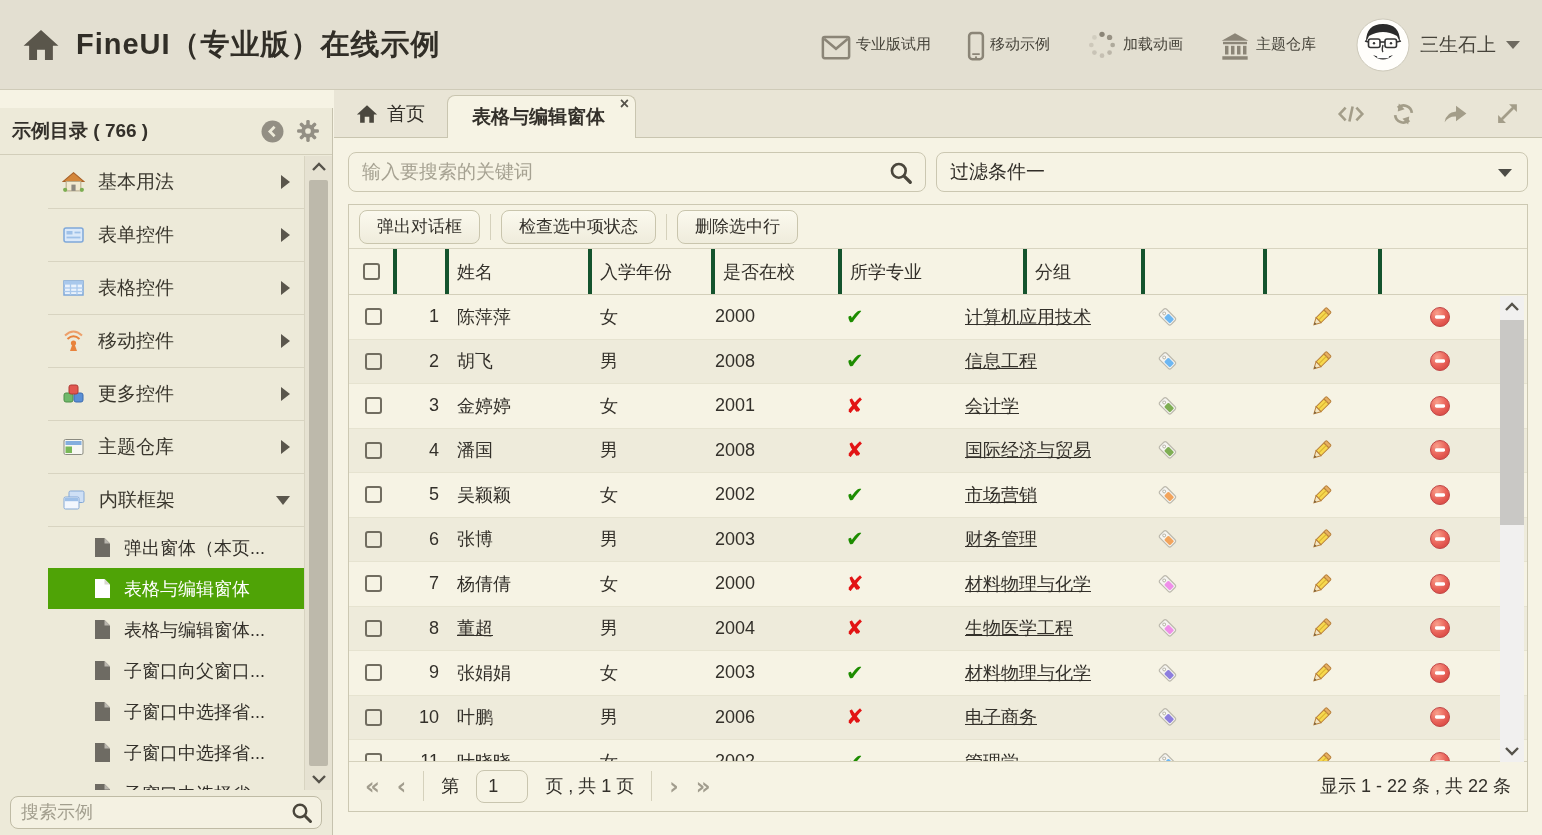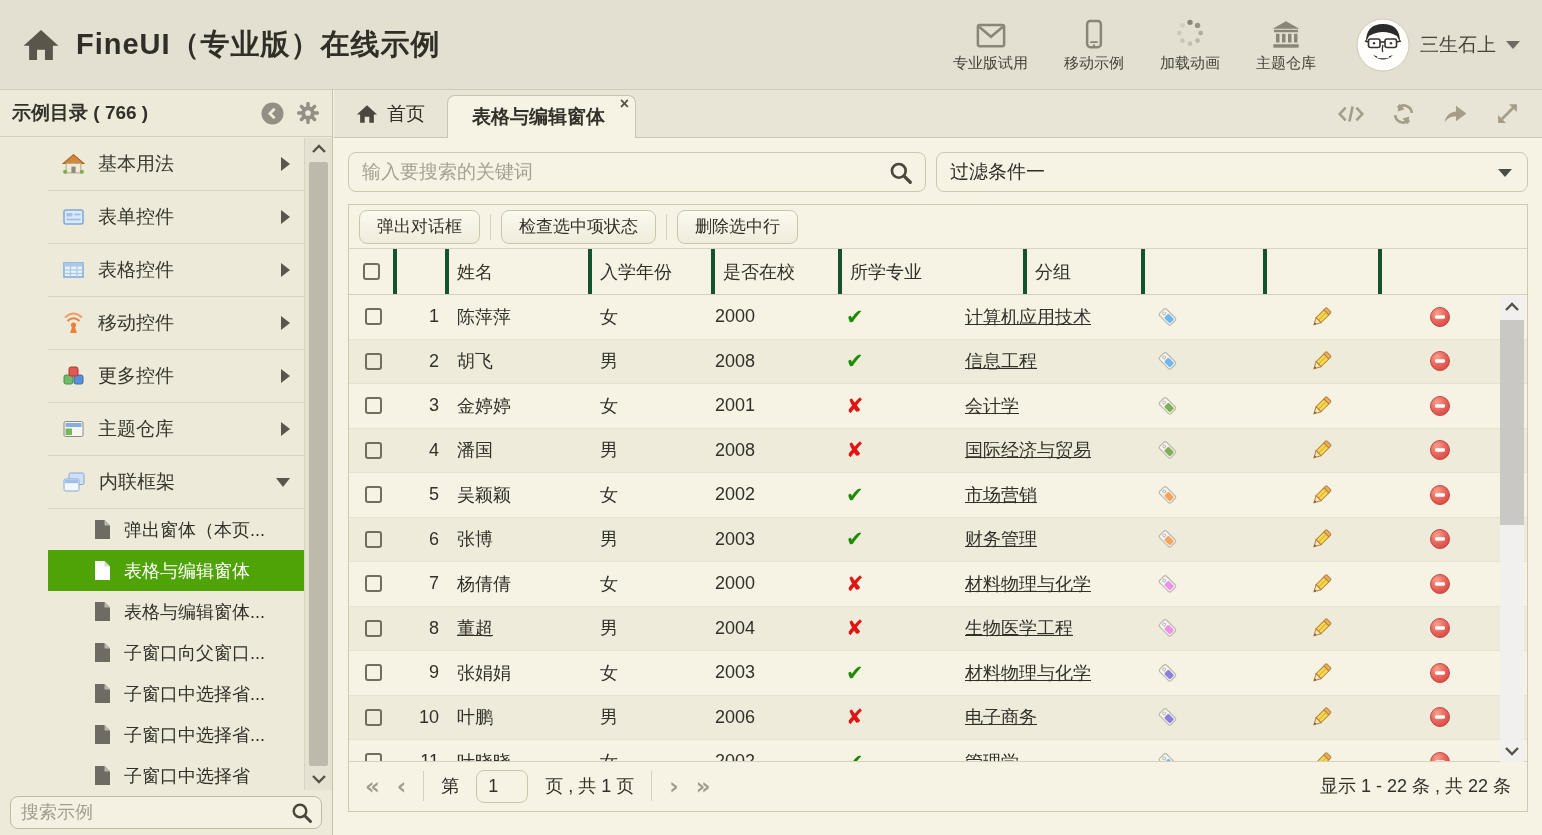--- a/index.html
+++ b/index.html
@@ -4,29 +4,29 @@
 <style>
   * { box-sizing: border-box; margin: 0; padding: 0; }
   html,body { width:1542px; height:835px; overflow:hidden; }
   body { font-family:"Liberation Sans","DejaVu Sans",sans-serif; background:#f6f3e4; position:relative; color:#33302a; }
   svg { display:block; }
 
   
   .app-header { position:absolute; top:0; left:0; right:0; height:90px; background:#e3dfd1; border-bottom:1px solid #cfcbb8; display:flex; align-items:center; padding:0 22px; }
   .app-title { font-size:29px; font-weight:bold; color:#312e27; margin-left:16px; letter-spacing:1px; }
   .hdr-right { margin-left:auto; display:flex; align-items:center; gap:36px; }
-  .hdr-action { display:flex; flex-direction:column; align-items:center; gap:5px; cursor:pointer; }
+  .hdr-action { display:flex; flex-direction:row; align-items:center; gap:5px; cursor:pointer; }
   .hdr-action .ic { height:32px; display:flex; align-items:flex-end; }
   .hdr-action .lbl { font-size:15px; color:#46433a; white-space:nowrap; }
   .hdr-user { display:flex; align-items:center; gap:10px; margin-left:4px; cursor:pointer; }
   .hdr-user .name { font-size:19px; color:#46433a; }
   .caret-down { width:0; height:0; border-left:7px solid transparent; border-right:7px solid transparent; border-top:8px solid #6e6a60; }
 
   
-  .sidebar { position:absolute; top:90px; left:0; width:333px; bottom:0; background:#edead9; border-right:1px solid #c6c2ae; }
+  .sidebar { position:absolute; top:108px; left:0; width:333px; bottom:0; background:#edead9; border-right:1px solid #c6c2ae; }
   .sb-head { height:47px; border-bottom:1px solid #d2ceba; display:flex; align-items:center; gap:12px; padding:0 12px; }
   .sb-title { font-size:19px; font-weight:bold; color:#33302a; margin-right:auto; }
   .sb-head .hic { cursor:pointer; }
   .sb-menu { position:absolute; top:48px; left:0; right:28px; bottom:45px; overflow:hidden;margin-left:48px; }
   .nav-group { height:53px; border-bottom:1px solid #d8d4c1; display:flex; align-items:center; gap:13px; padding:0 14px; font-size:19px; color:#3a372e; cursor:pointer; }
   .nav-group .arr { margin-left:auto; }
   .tri-r { width:0; height:0; border-top:7px solid transparent; border-bottom:7px solid transparent; border-left:9px solid #5a564c; }
   .tri-d { width:0; height:0; border-left:7px solid transparent; border-right:7px solid transparent; border-top:9px solid #5a564c; }
   .nav-sub { height:41px; display:flex; align-items:center; gap:13px; padding-left:46px; font-size:18px; color:#33302a; cursor:pointer; }
   .nav-sub.selected { background:#4fa306; color:#fff; }

